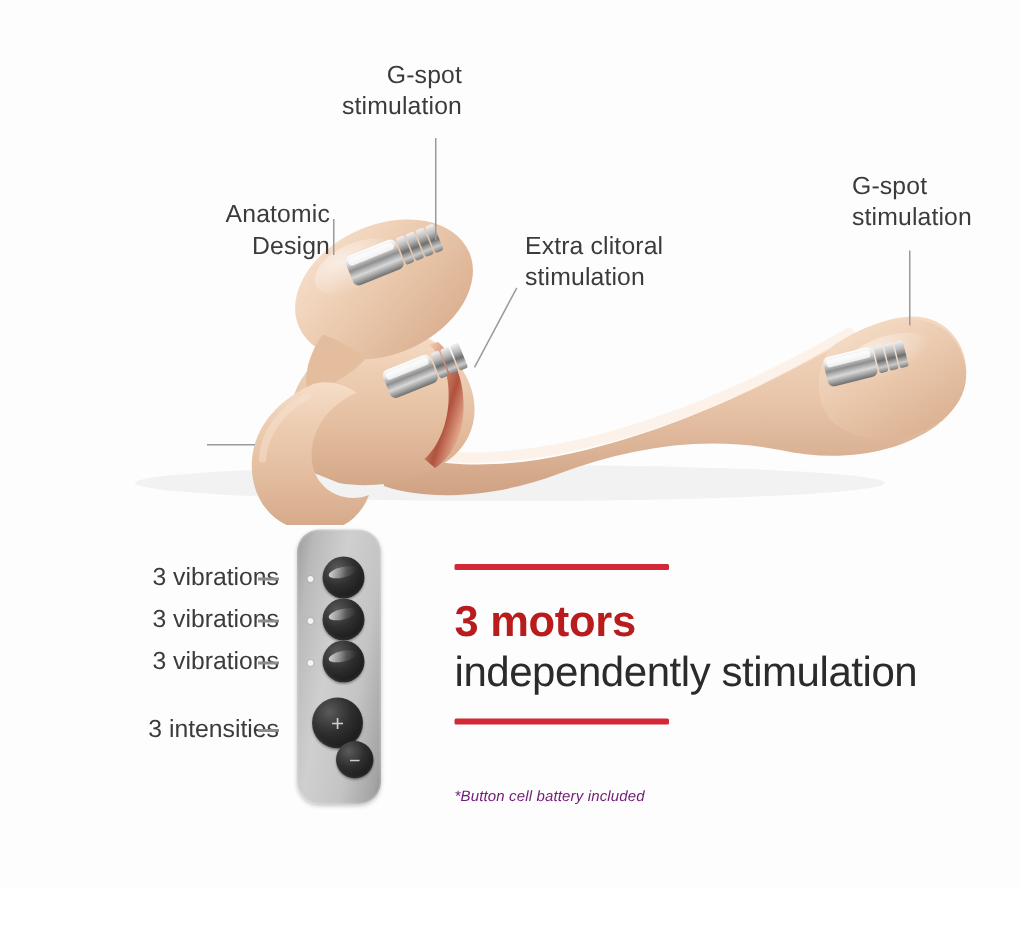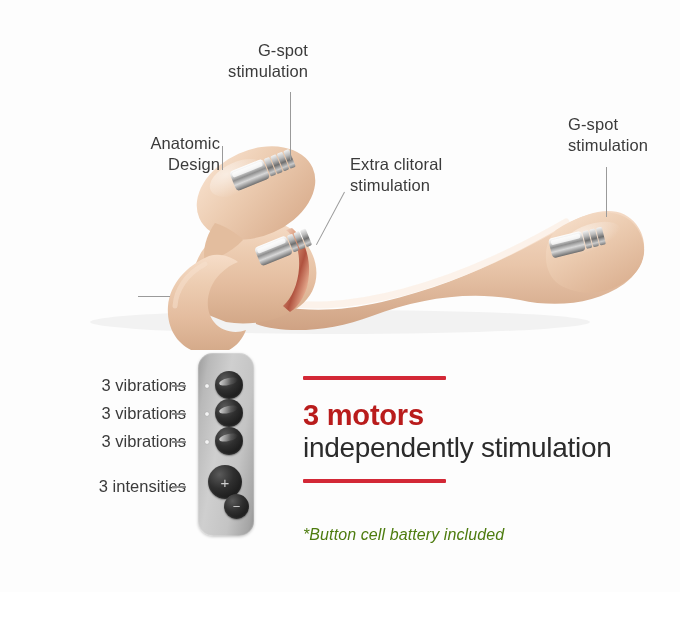--- a/index.html
+++ b/index.html
@@ -144,23 +144,23 @@
     font-weight: normal;
     color: #2b2b2b;
     letter-spacing: -.3px;
     line-height: 1.16;
     margin-top: 1px;
   }
   #footnote {
     position: absolute;
     left: 303px;
     top: 526px;
-    font-size: 16px;
+    font-size: 10px;
     font-style: italic;
-    color: #4d7c0f;
+    color: #701a75;
     letter-spacing: .1px;
   }
 </style>
 </head>
 <body>
 
 <div id="stage">
 
   <svg id="product" viewBox="0 0 680 290" preserveAspectRatio="none" aria-hidden="true">
     <defs>

